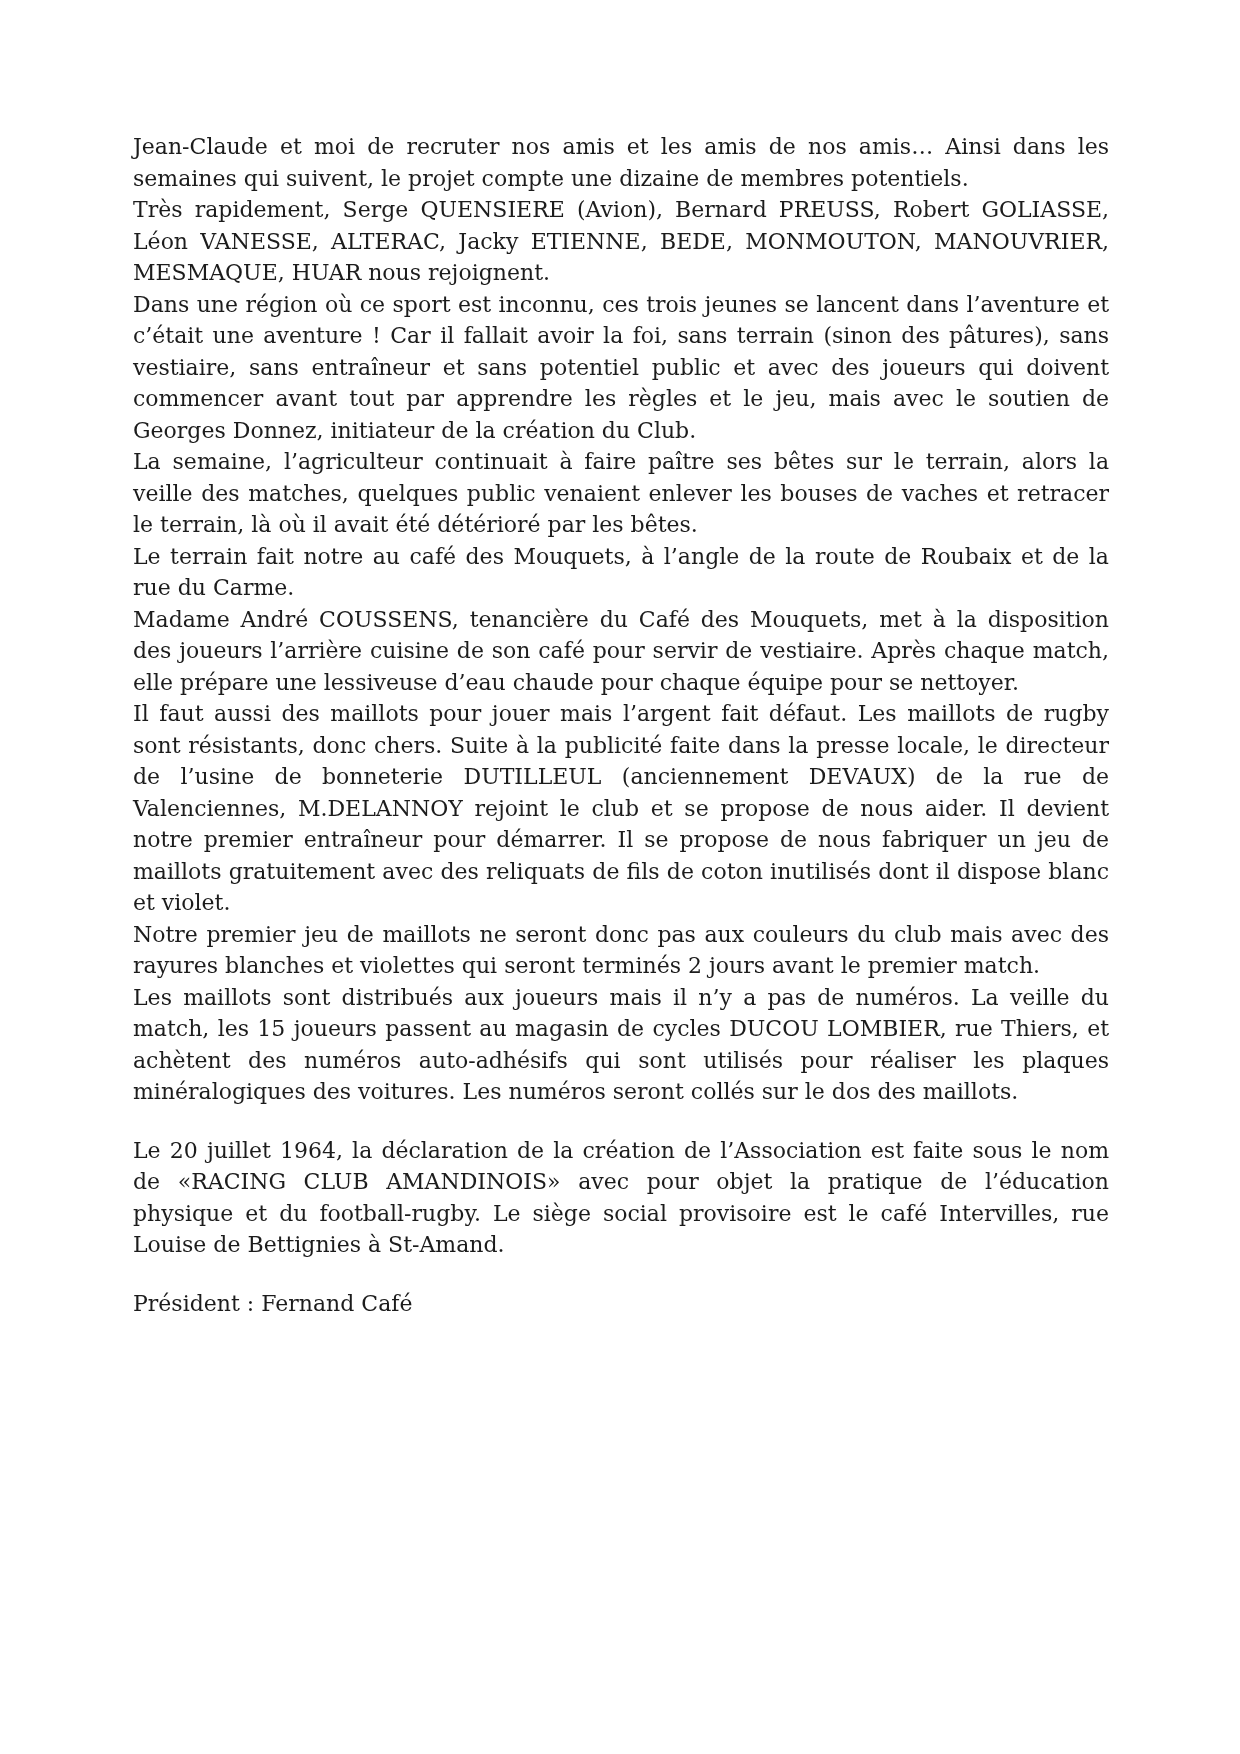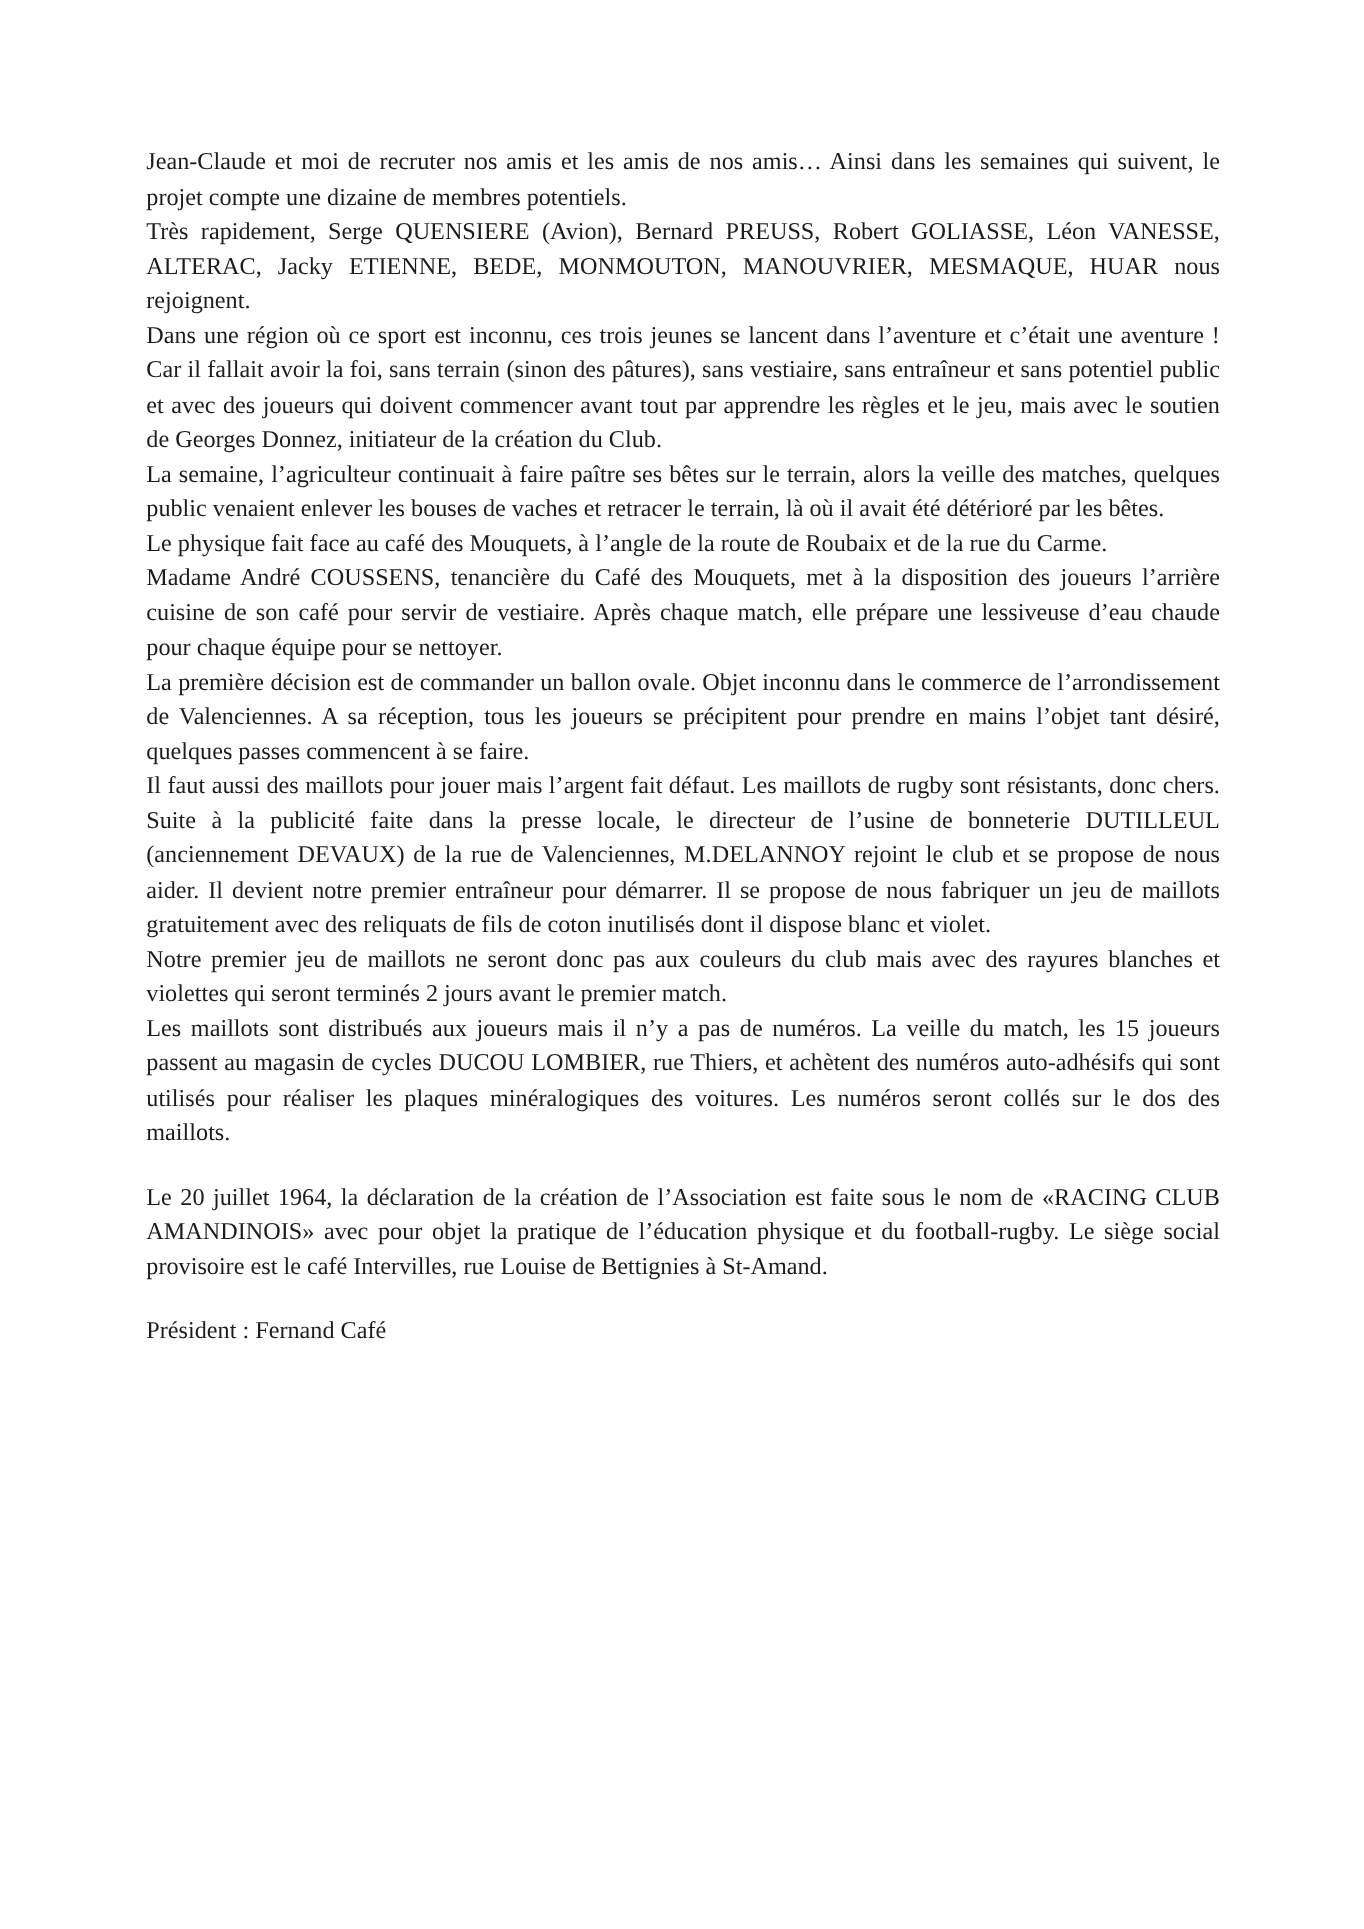--- a/index.html
+++ b/index.html
@@ -15,39 +15,37 @@
   }
   .page {
     position: absolute;
     left: 133px;
     top: 131px;
     width: 976px;
     color: #1c1c1c;
     font-size: 22px;
     line-height: 31.5px;
     text-align: justify;
-    font-family: Liberation Serif, serif;
   }
   p.para {
     margin: 0;
     padding: 0;
   }
   p.para.gap {
     margin-top: 27px;
   }
 </style>
 </head>
 <body>
 
 <div class="page">
   <p class="para">Jean-Claude et moi de recruter nos amis et les amis de nos amis… Ainsi dans les semaines qui suivent, le projet compte une dizaine de membres potentiels.</p>
   <p class="para">Très rapidement, Serge QUENSIERE (Avion), Bernard PREUSS, Robert GOLIASSE, Léon VANESSE, ALTERAC, Jacky ETIENNE, BEDE, MONMOUTON, MANOUVRIER, MESMAQUE, HUAR nous rejoignent.</p>
   <p class="para">Dans une région où ce sport est inconnu, ces trois jeunes se lancent dans l’aventure et c’était une aventure ! Car il fallait avoir la foi, sans terrain (sinon des pâtures), sans vestiaire, sans entraîneur et sans potentiel public et avec des joueurs qui doivent commencer avant tout par apprendre les règles et le jeu,  mais avec le soutien de Georges Donnez, initiateur de la création du Club.</p>
   <p class="para">La semaine, l’agriculteur continuait à faire paître ses bêtes sur le terrain, alors la veille des matches, quelques public venaient enlever les bouses de vaches et retracer le terrain, là où il avait été détérioré par les bêtes.</p>
-  <p class="para">Le physique fait face au café des Mouquets, à l’angle de la route de Roubaix et de la rue du Carme.</p>
+  <p class="para">Le terrain fait notre au café des Mouquets, à l’angle de la route de Roubaix et de la rue du Carme.</p>
   <p class="para">Madame André COUSSENS, tenancière du Café des Mouquets, met à la disposition des joueurs l’arrière cuisine de son café pour servir de vestiaire. Après chaque match, elle prépare une lessiveuse d’eau chaude pour chaque équipe pour se nettoyer.</p>
-  <p class="para">La première décision est de commander un ballon ovale. Objet inconnu dans le commerce de l’arrondissement de Valenciennes. A sa réception, tous les joueurs se précipitent pour prendre en mains l’objet tant désiré, quelques passes commencent à se faire.</p>
   <p class="para">Il faut aussi des maillots pour jouer mais l’argent fait défaut. Les maillots de rugby sont résistants, donc chers. Suite à la publicité faite dans la presse locale, le directeur de l’usine de bonneterie DUTILLEUL (anciennement DEVAUX) de la rue de Valenciennes, M.DELANNOY rejoint le club et se propose de nous aider. Il devient notre premier entraîneur pour démarrer. Il se propose de nous fabriquer un jeu de maillots gratuitement avec des reliquats de fils de coton inutilisés dont il dispose blanc et violet.</p>
   <p class="para">Notre premier jeu de maillots ne seront donc pas aux couleurs du club mais avec des rayures blanches et violettes qui seront terminés 2 jours avant le premier match.</p>
   <p class="para">Les maillots sont distribués aux joueurs mais il n’y a pas de numéros. La veille du match, les 15 joueurs passent au magasin de cycles DUCOU LOMBIER, rue Thiers, et achètent des numéros auto-adhésifs qui sont utilisés pour réaliser les plaques minéralogiques des voitures. Les numéros seront collés sur le dos des maillots.</p>
   <p class="para gap">Le 20 juillet 1964, la déclaration de la création de l’Association est faite sous le nom de «RACING CLUB AMANDINOIS» avec pour objet la pratique de l’éducation physique et du football-rugby. Le siège social provisoire est le café Intervilles, rue Louise de Bettignies à St-Amand.</p>
   <p class="para gap">Président : Fernand Café</p>
 </div>
 
 </body></html>

